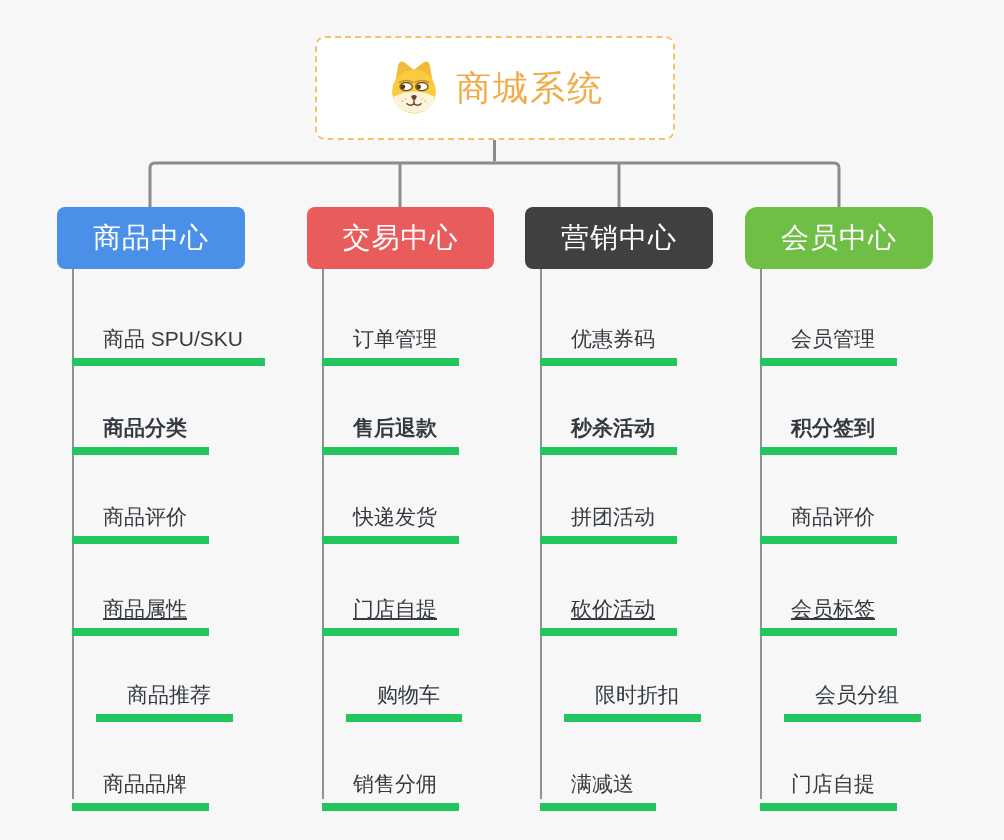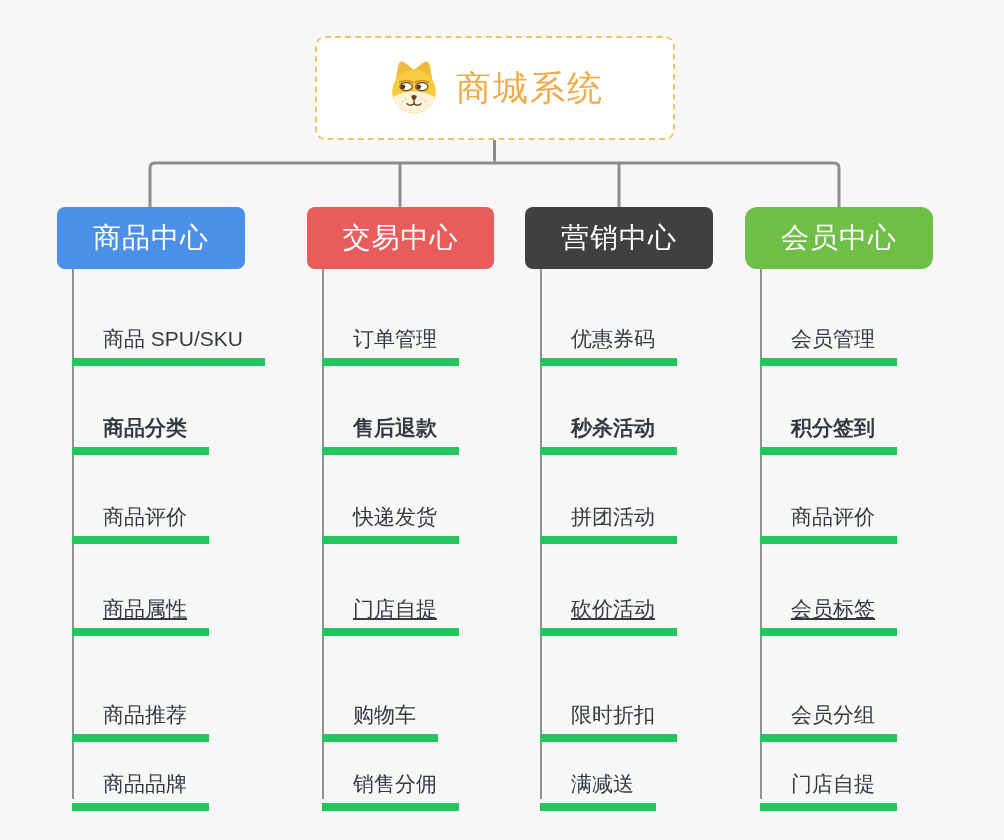--- a/index.html
+++ b/index.html
@@ -83,21 +83,21 @@
     font-size: 21px;
     color: #343A40;
     white-space: nowrap;
     cursor: pointer;
     box-sizing: content-box;
   }
   .row-0 { top: 48px; }
   .row-1 { top: 137px; font-weight: bold; }
   .row-2 { top: 226px; text-align: center; }
   .row-3 { top: 318px; text-decoration: underline; }
-  .row-4 { top: 424px; }
+  .row-4 { top: 404px; margin-left: 24px; }
   .row-5 { top: 493px; }
 </style>
 </head>
 <body>
 
 <div class="canvas">
 
   <svg class="connector-svg" viewBox="0 0 1004 840" xmlns="http://www.w3.org/2000/svg">
     <g stroke="#8C8C8C" stroke-width="3" fill="none">
       <path d="M494.5 140 V161.5"></path>

